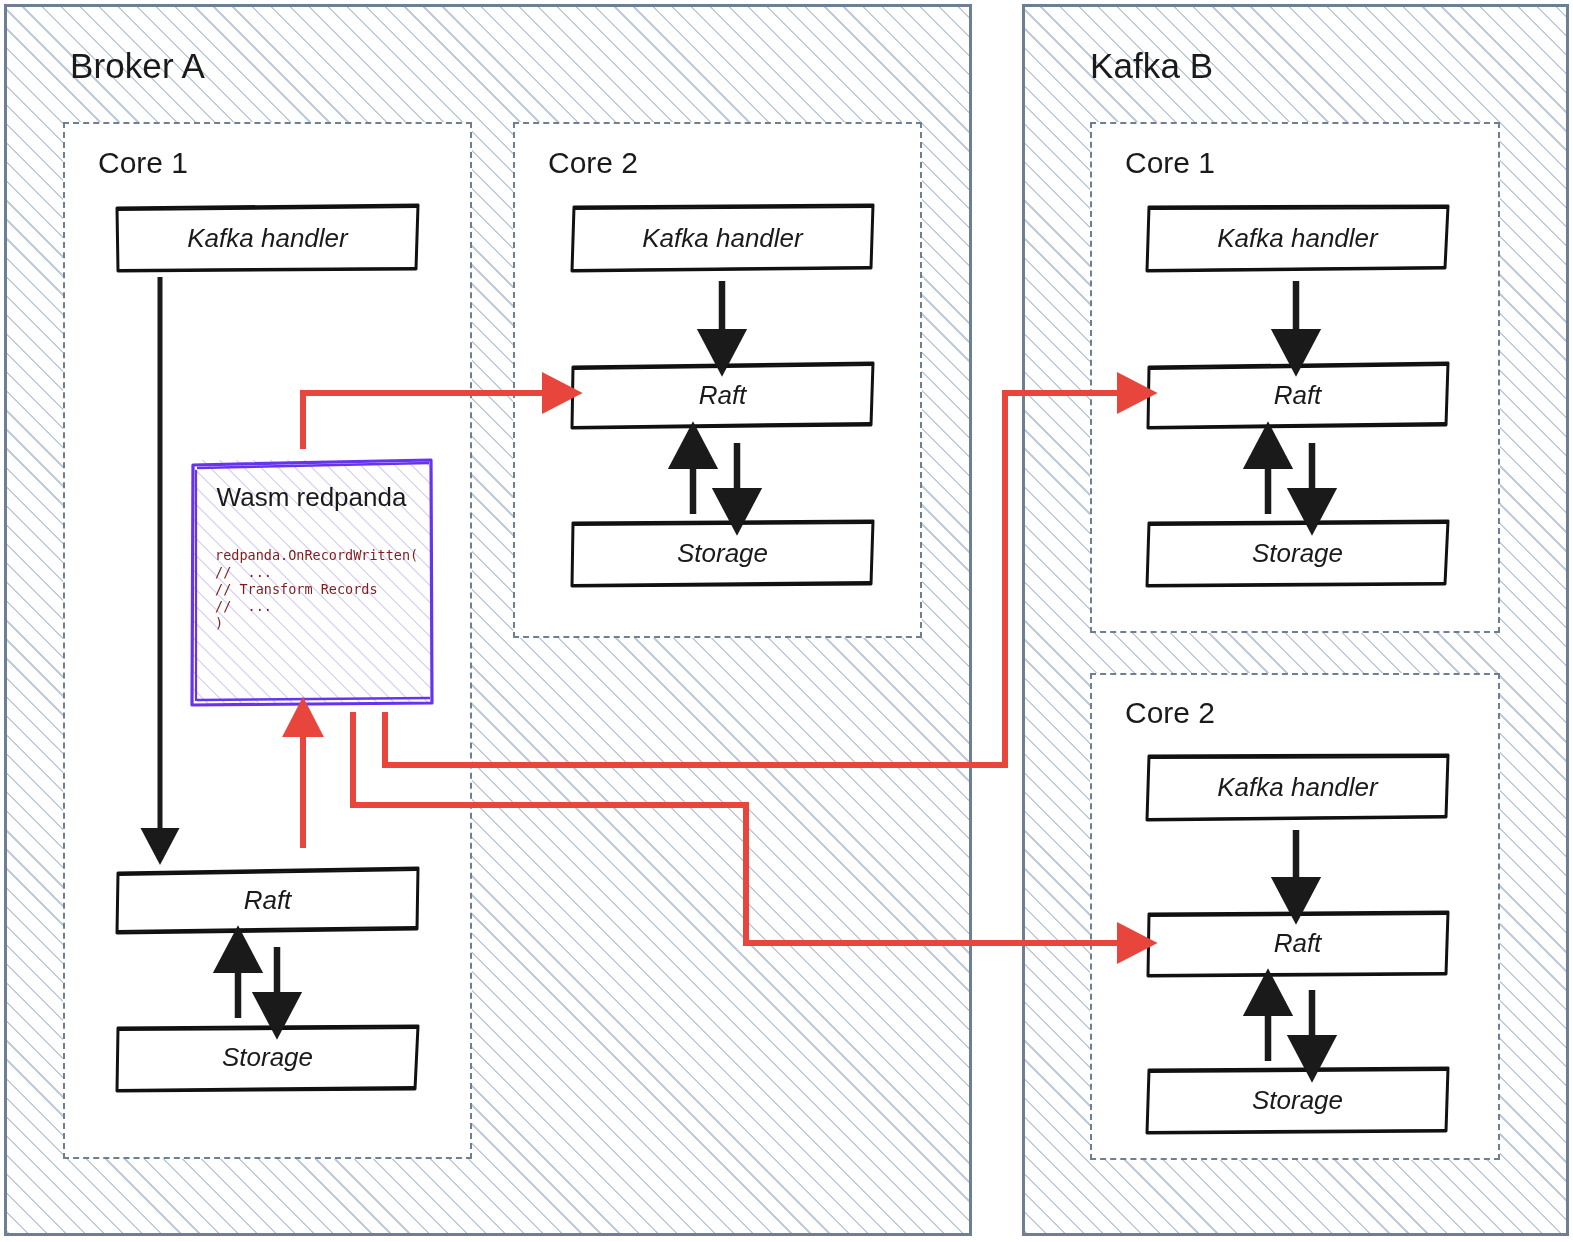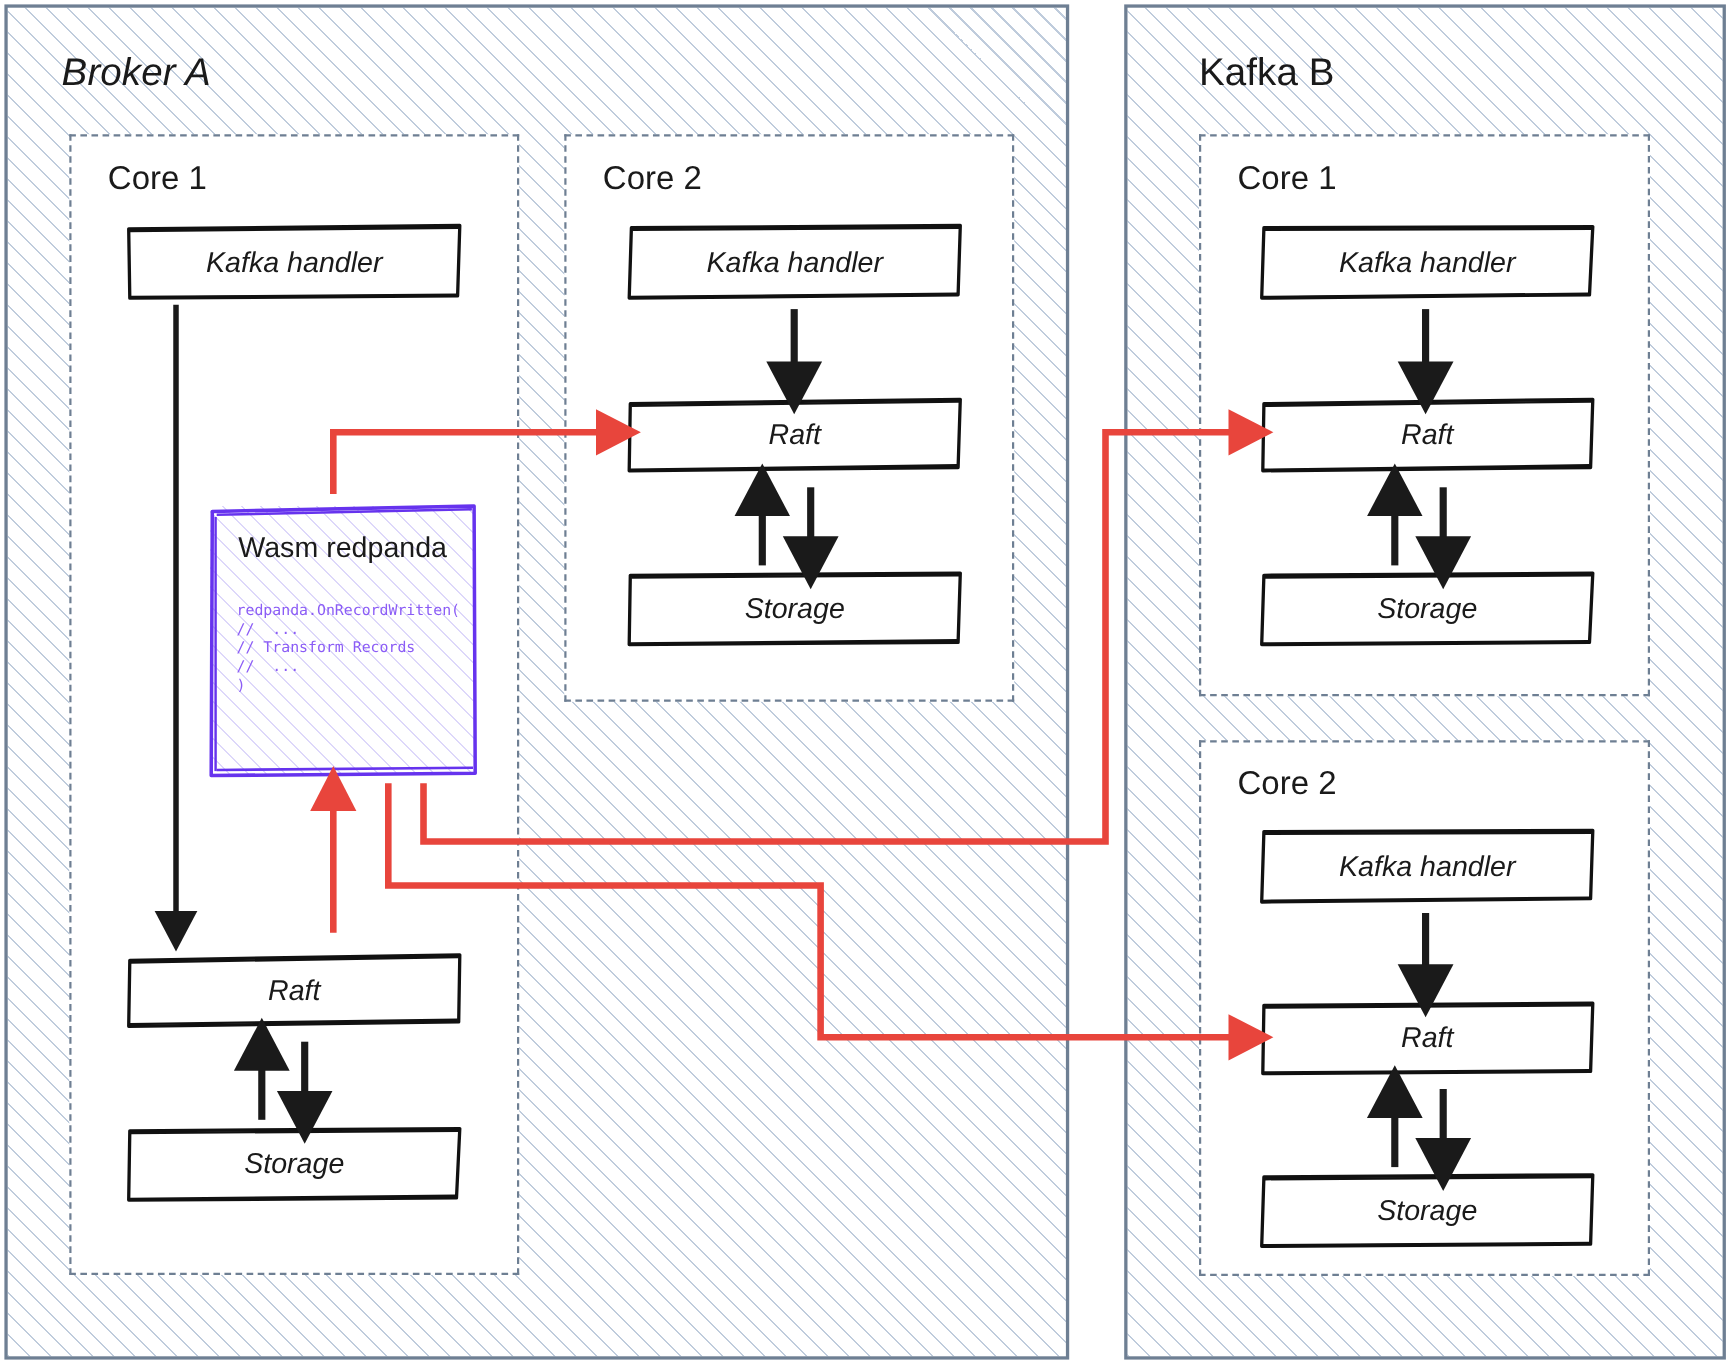--- a/index.html
+++ b/index.html
@@ -116,40 +116,40 @@
     font-size: 26px;
     color: #1a1a1a;
   }
   #wasm-code {
     position: absolute;
     left: 27px;
     top: 90px;
     font-family: "DejaVu Sans Mono", monospace;
     font-size: 13.5px;
     line-height: 17px;
-    color: #8b5cf6;
+    color: #7f1d1d;
     white-space: pre;
   }
 
   
   #arrows {
     position: absolute;
     left: 0; top: 0;
     width: 1573px;
     height: 1242px;
     pointer-events: none;
   }
 </style>
 </head>
 <body>
 
 <div id="stage">
 
   <div class="broker" id="broker-a"></div>
-  <div class="broker-title" style="left:56px; top:46px;font-style:italic;">Broker A</div>
+  <div class="broker-title" style="left:70px; top:46px;">Broker A</div>
 
   <div class="core" style="left:63px; top:122px; width:409px; height:1037px;"></div>
   <div class="core-title" style="left:98px; top:146px;">Core 1</div>
 
   <div class="sketchbox" style="left:115px; top:203px; width:305px; height:70px;">
     <svg width="305" height="70" viewBox="0 0 305 70" aria-hidden="true">
       <path d="M2,5 L303,2 L301,66 L3,68 Z" fill="#ffffff" stroke="#111111" stroke-width="3" stroke-linejoin="round"></path>
       <path d="M3,7 L302,4" fill="none" stroke="#111111" stroke-width="2.2"></path>
       <path d="M4,67 L300,65" fill="none" stroke="#111111" stroke-width="2.2"></path>
     </svg>

